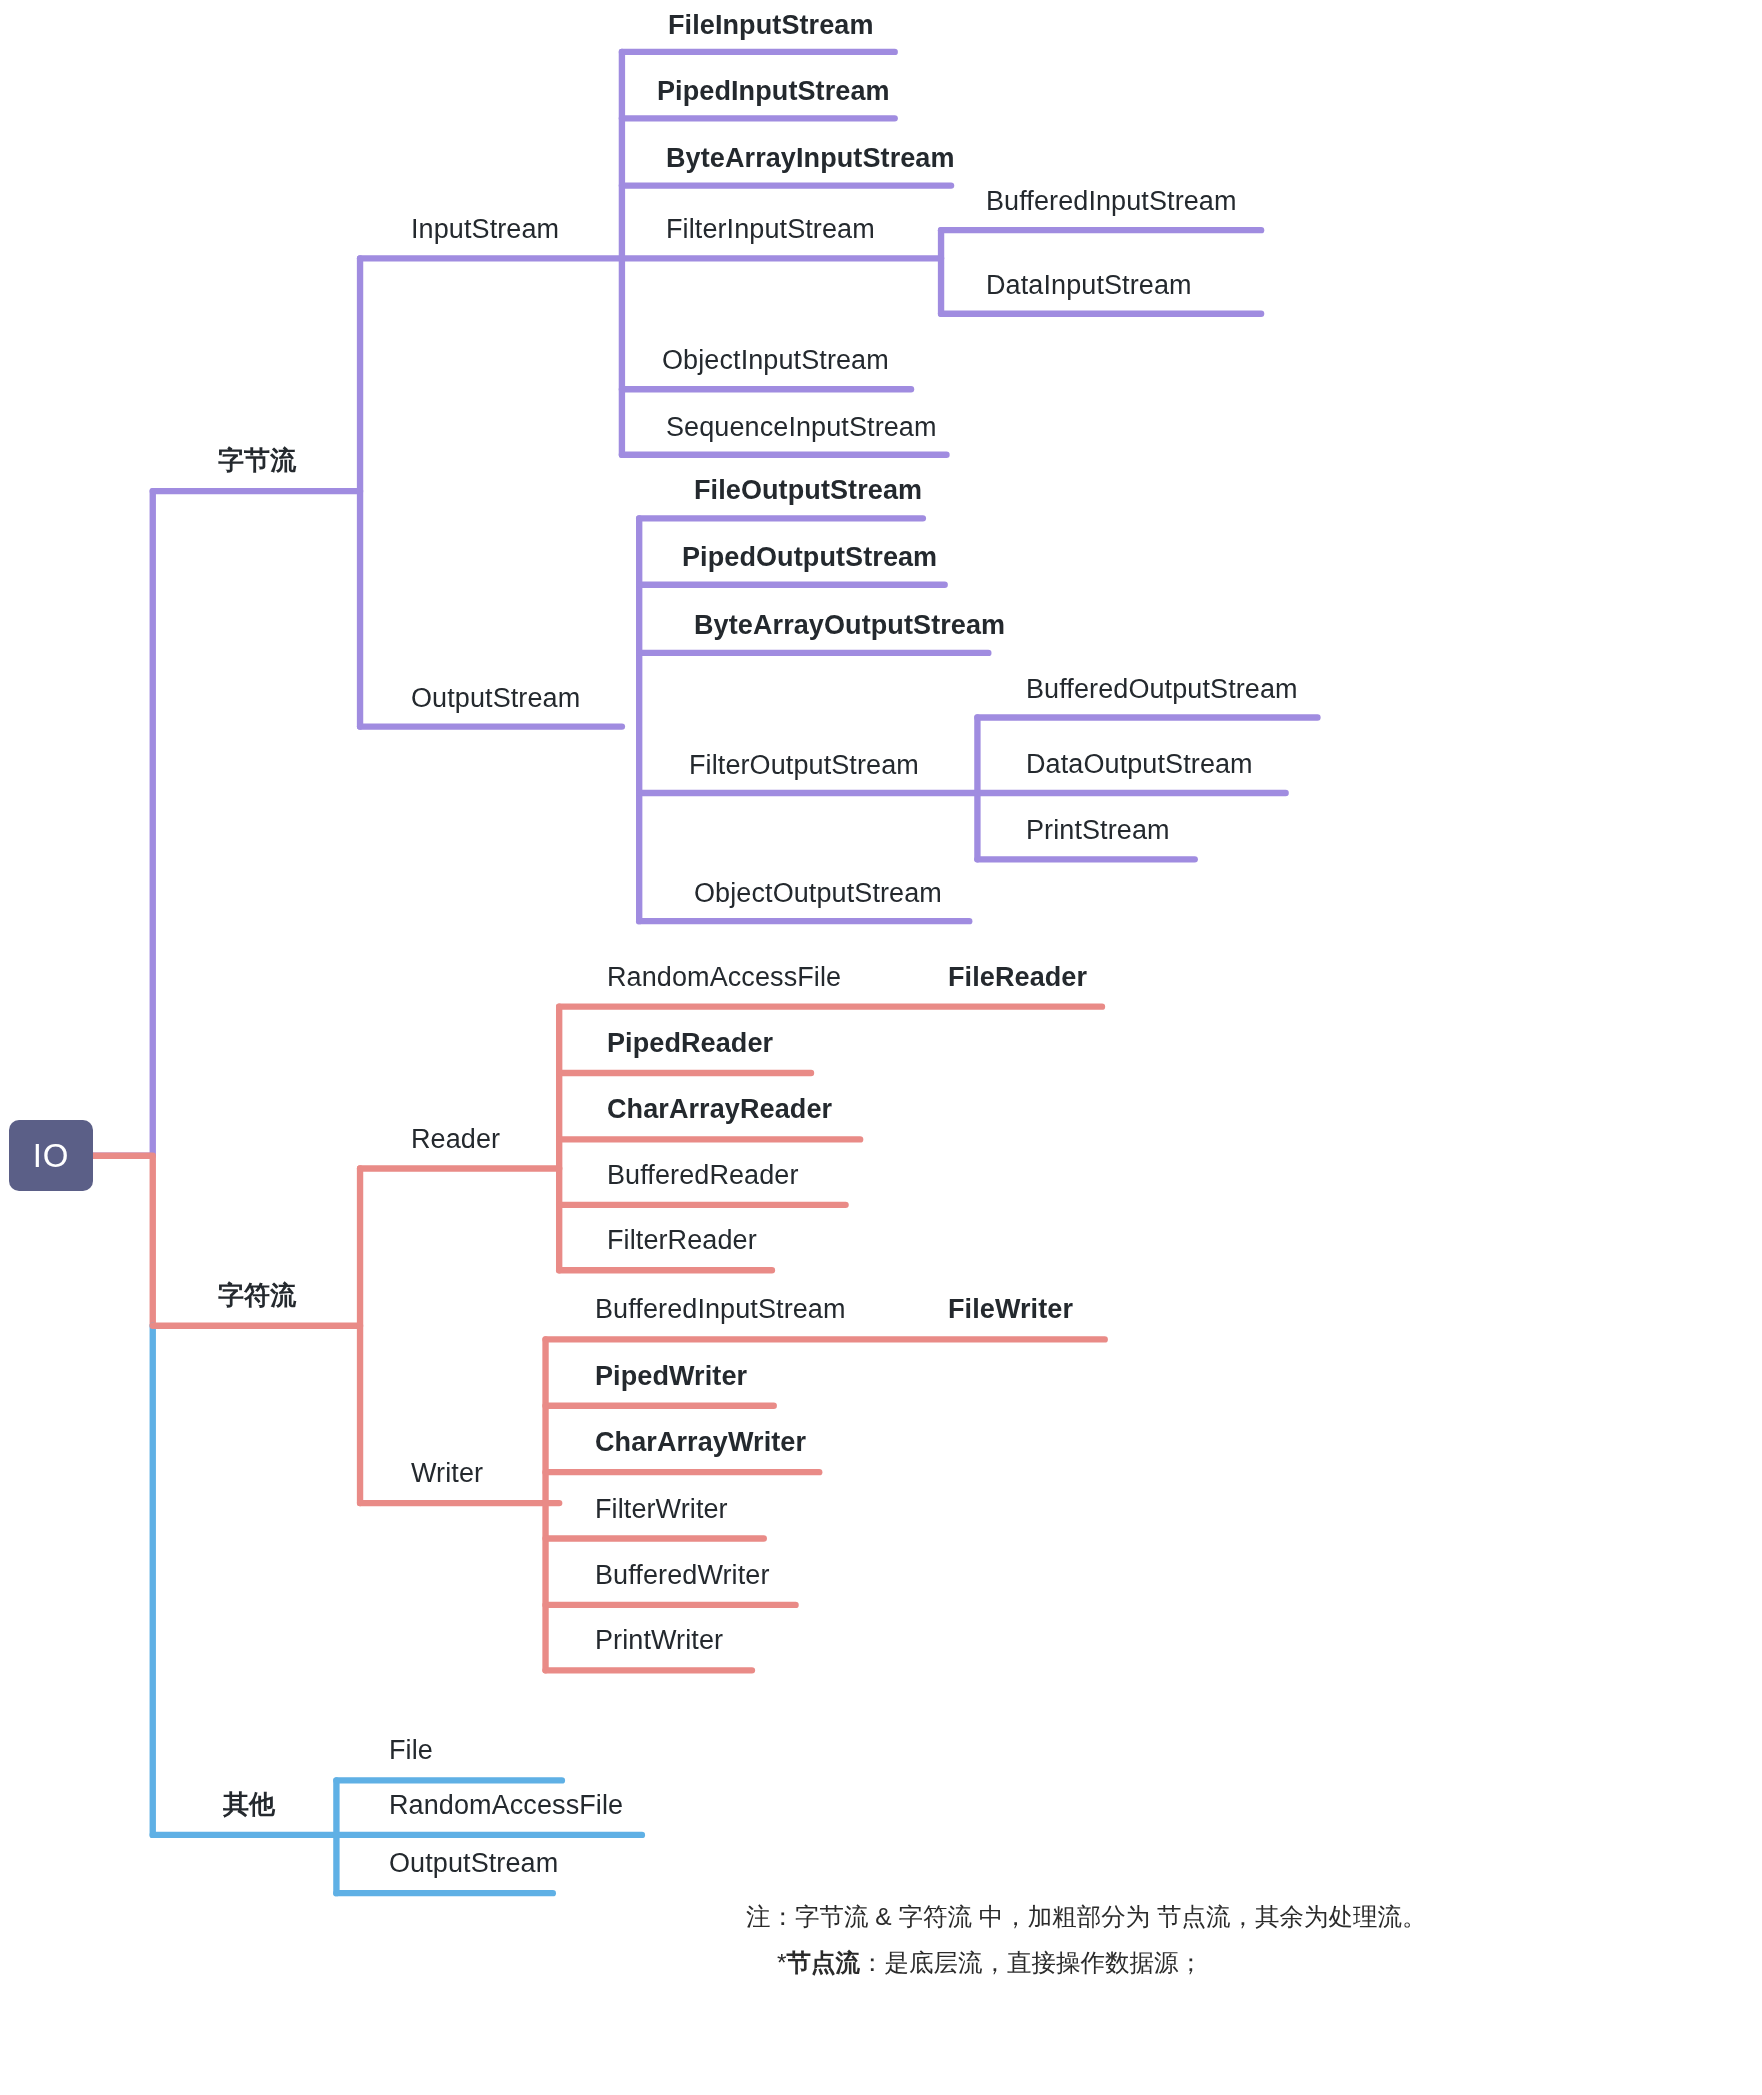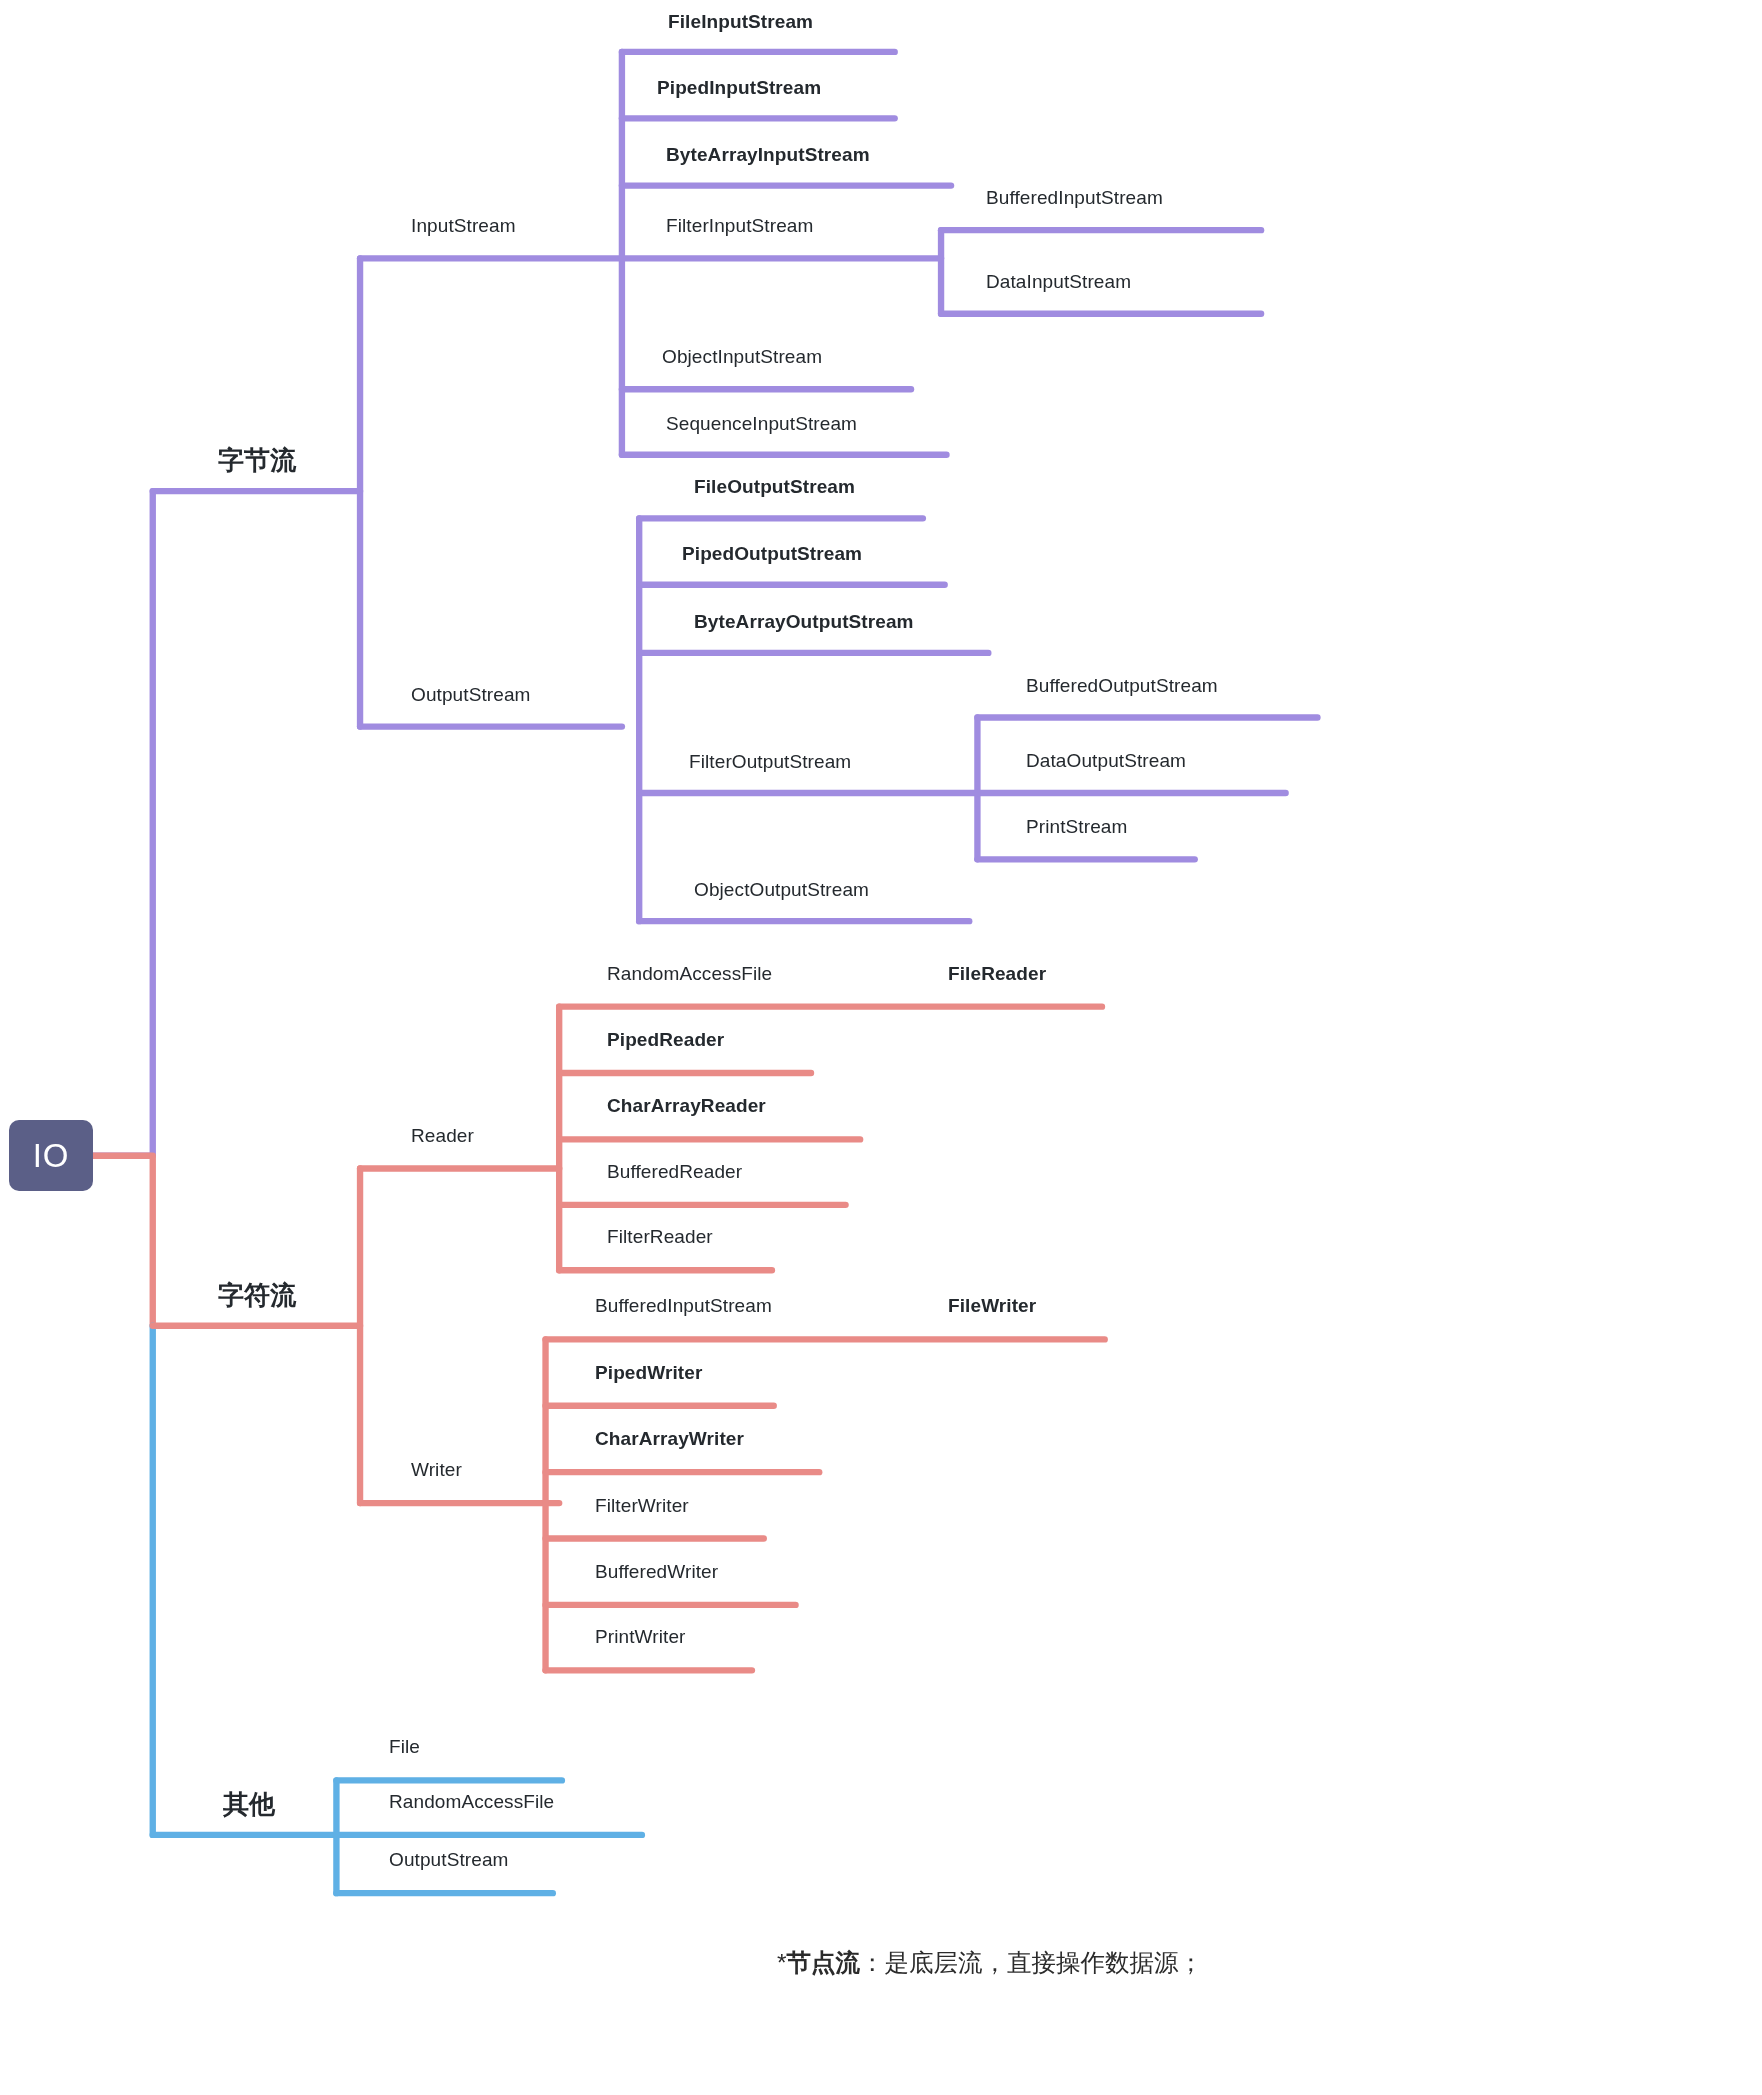--- a/index.html
+++ b/index.html
@@ -13,21 +13,21 @@
     width:1763px;
     height:2096px;
     background:#ffffff;
     overflow:hidden;
   }
   #wires{position:absolute;left:0;top:0;width:1763px;height:2096px;}
 
   .node{
     position:absolute;
     white-space:nowrap;
-    font-size:19px;
+    font-size:27px;
     line-height:1;
     color:#24292e;
     letter-spacing:0.1px;
   }
   .node.bold{font-weight:700;}
   .node.cjk{font-weight:700;font-size:26px;}
 
   
   #root-node{
     position:absolute;
@@ -167,20 +167,21 @@
   <div class="node bold" style="left:595px;top:1363px;">PipedWriter</div>
   <div class="node bold" style="left:595px;top:1429px;">CharArrayWriter</div>
   <div class="node" style="left:595px;top:1496px;">FilterWriter</div>
   <div class="node" style="left:595px;top:1562px;">BufferedWriter</div>
   <div class="node" style="left:595px;top:1627px;">PrintWriter</div>
 
   <div class="node" style="left:389px;top:1737px;">File</div>
   <div class="node" style="left:389px;top:1792px;">RandomAccessFile</div>
   <div class="node" style="left:389px;top:1850px;">OutputStream</div>
 
+  <div class="note" style="left:746px;top:1905px;">注：字节流 &amp; 字符流 中，加粗部分为 节点流，其余为处理流。</div>
 
   <div class="note" style="left:777px;top:1951px;">
     <span>*</span><b>节点流</b><span>：是底层流，直接操作数据源；</span>
   </div>
 
 
 </div>
 
 
 </body></html>

